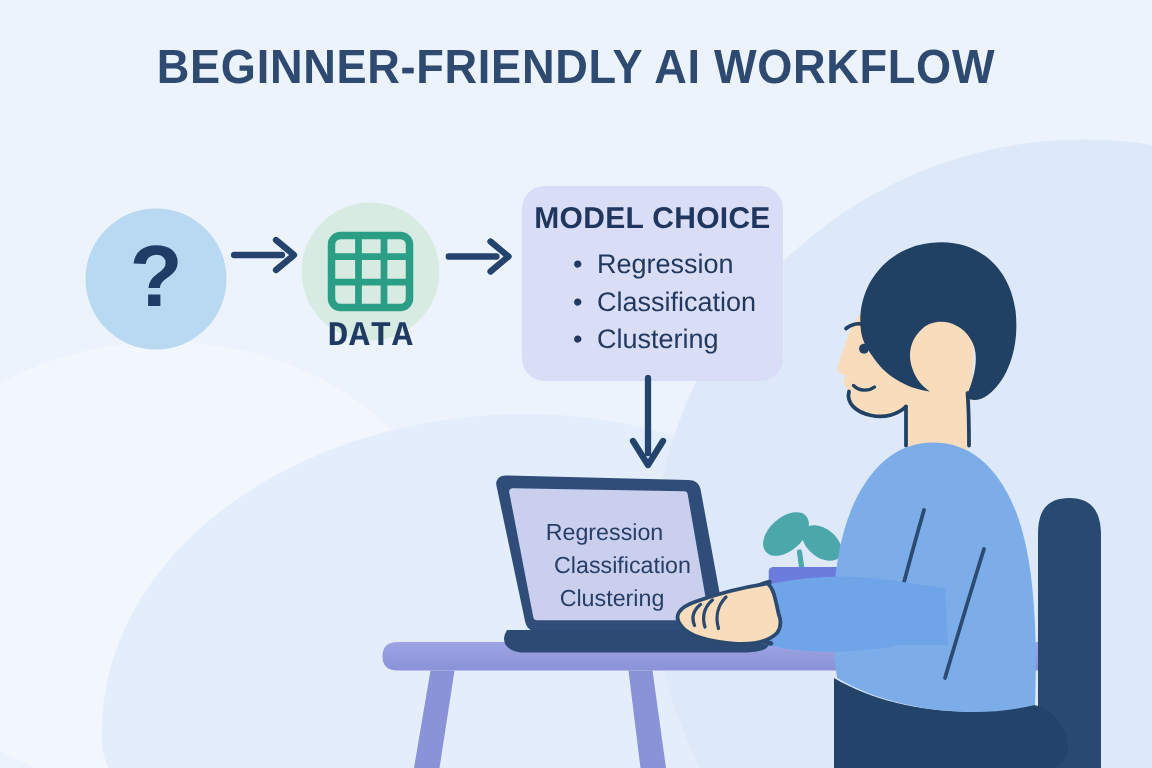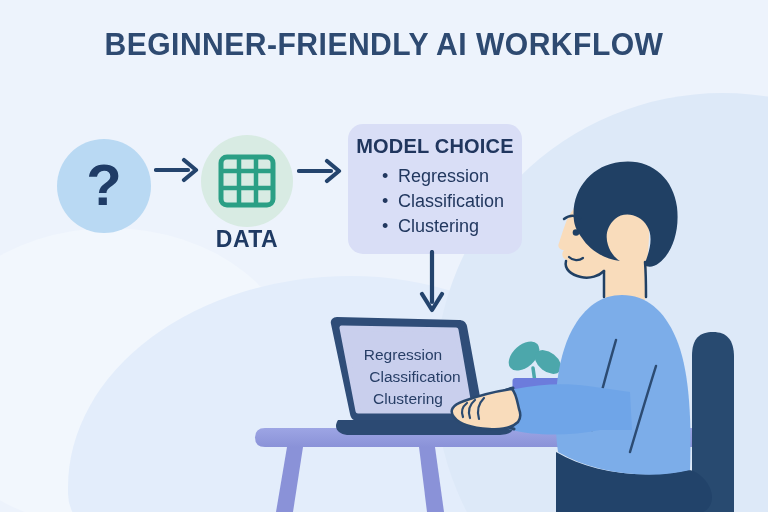--- a/index.html
+++ b/index.html
@@ -19,21 +19,21 @@
     position:absolute;left:0;right:0;top:26px;margin:0;text-align:center;
     font-size:32px;font-weight:bold;color:#2e4a71;letter-spacing:.5px;
     transform:scaleX(.94);
   }
   .circle{position:absolute;border-radius:50%;display:flex;align-items:center;justify-content:center;}
   .problem-circle{left:57px;top:139px;width:94px;height:94px;background:#b9d9f3;}
   .data-circle{left:201px;top:135px;width:92px;height:92px;background:#d8ebe3;}
   .qmark{font-size:58px;font-weight:bold;color:#1f3c66;transform:translateY(-2px);}
   .node-label{position:absolute;text-align:center;font-weight:bold;font-size:23px;color:#1f3a63;letter-spacing:.5px;}
   .problem-label{left:33px;top:224px;width:142px;}
-  .data-label{left:194px;top:226px;width:106px;}
+  .data-label{left:194px;top:211px;width:106px;font-family:Liberation Mono, monospace;}
   .harrow{position:absolute;}
   .harrow-1{left:154px;top:157px;}
   .harrow-2{left:297px;top:158px;}
   .varrow{position:absolute;left:419px;top:250px;}
 
   .model-box{
     position:absolute;left:348px;top:124px;width:174px;height:130px;
     background:#d9def6;border-radius:15px;box-sizing:border-box;padding-top:11px;
   }
   .model-title{margin:0;text-align:center;font-size:20px;font-weight:bold;color:#20365e;letter-spacing:.2px;}

